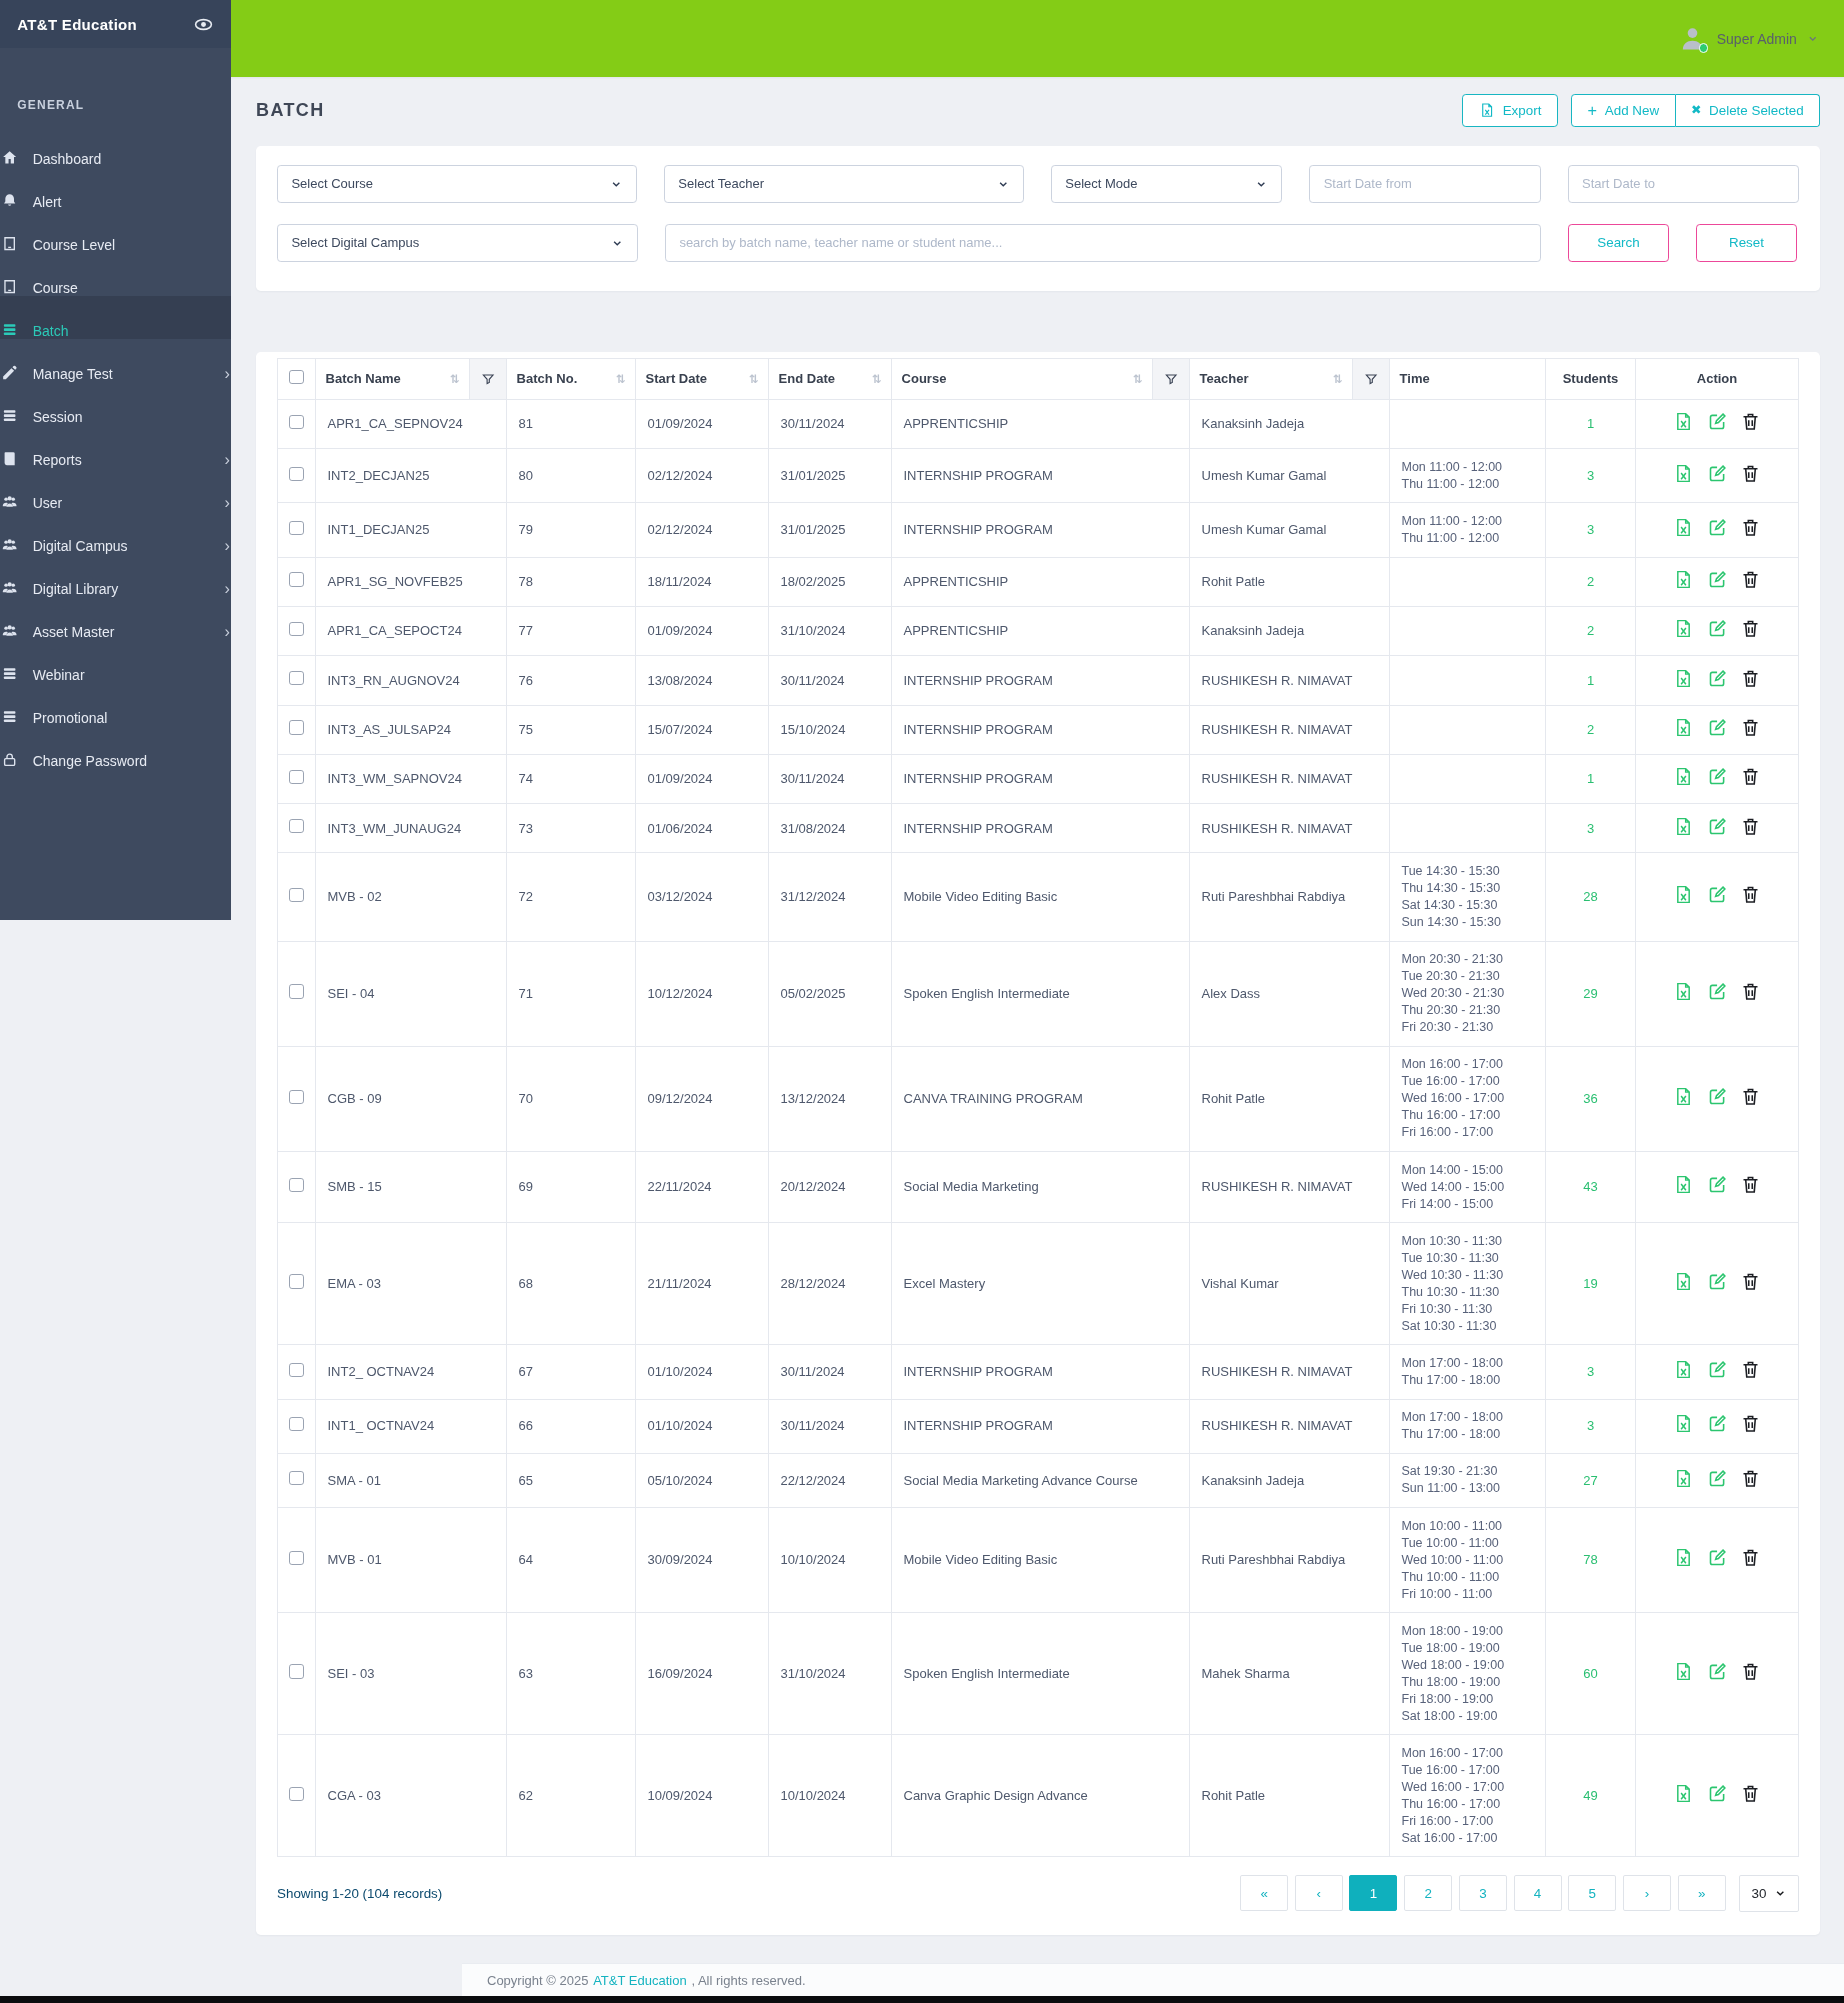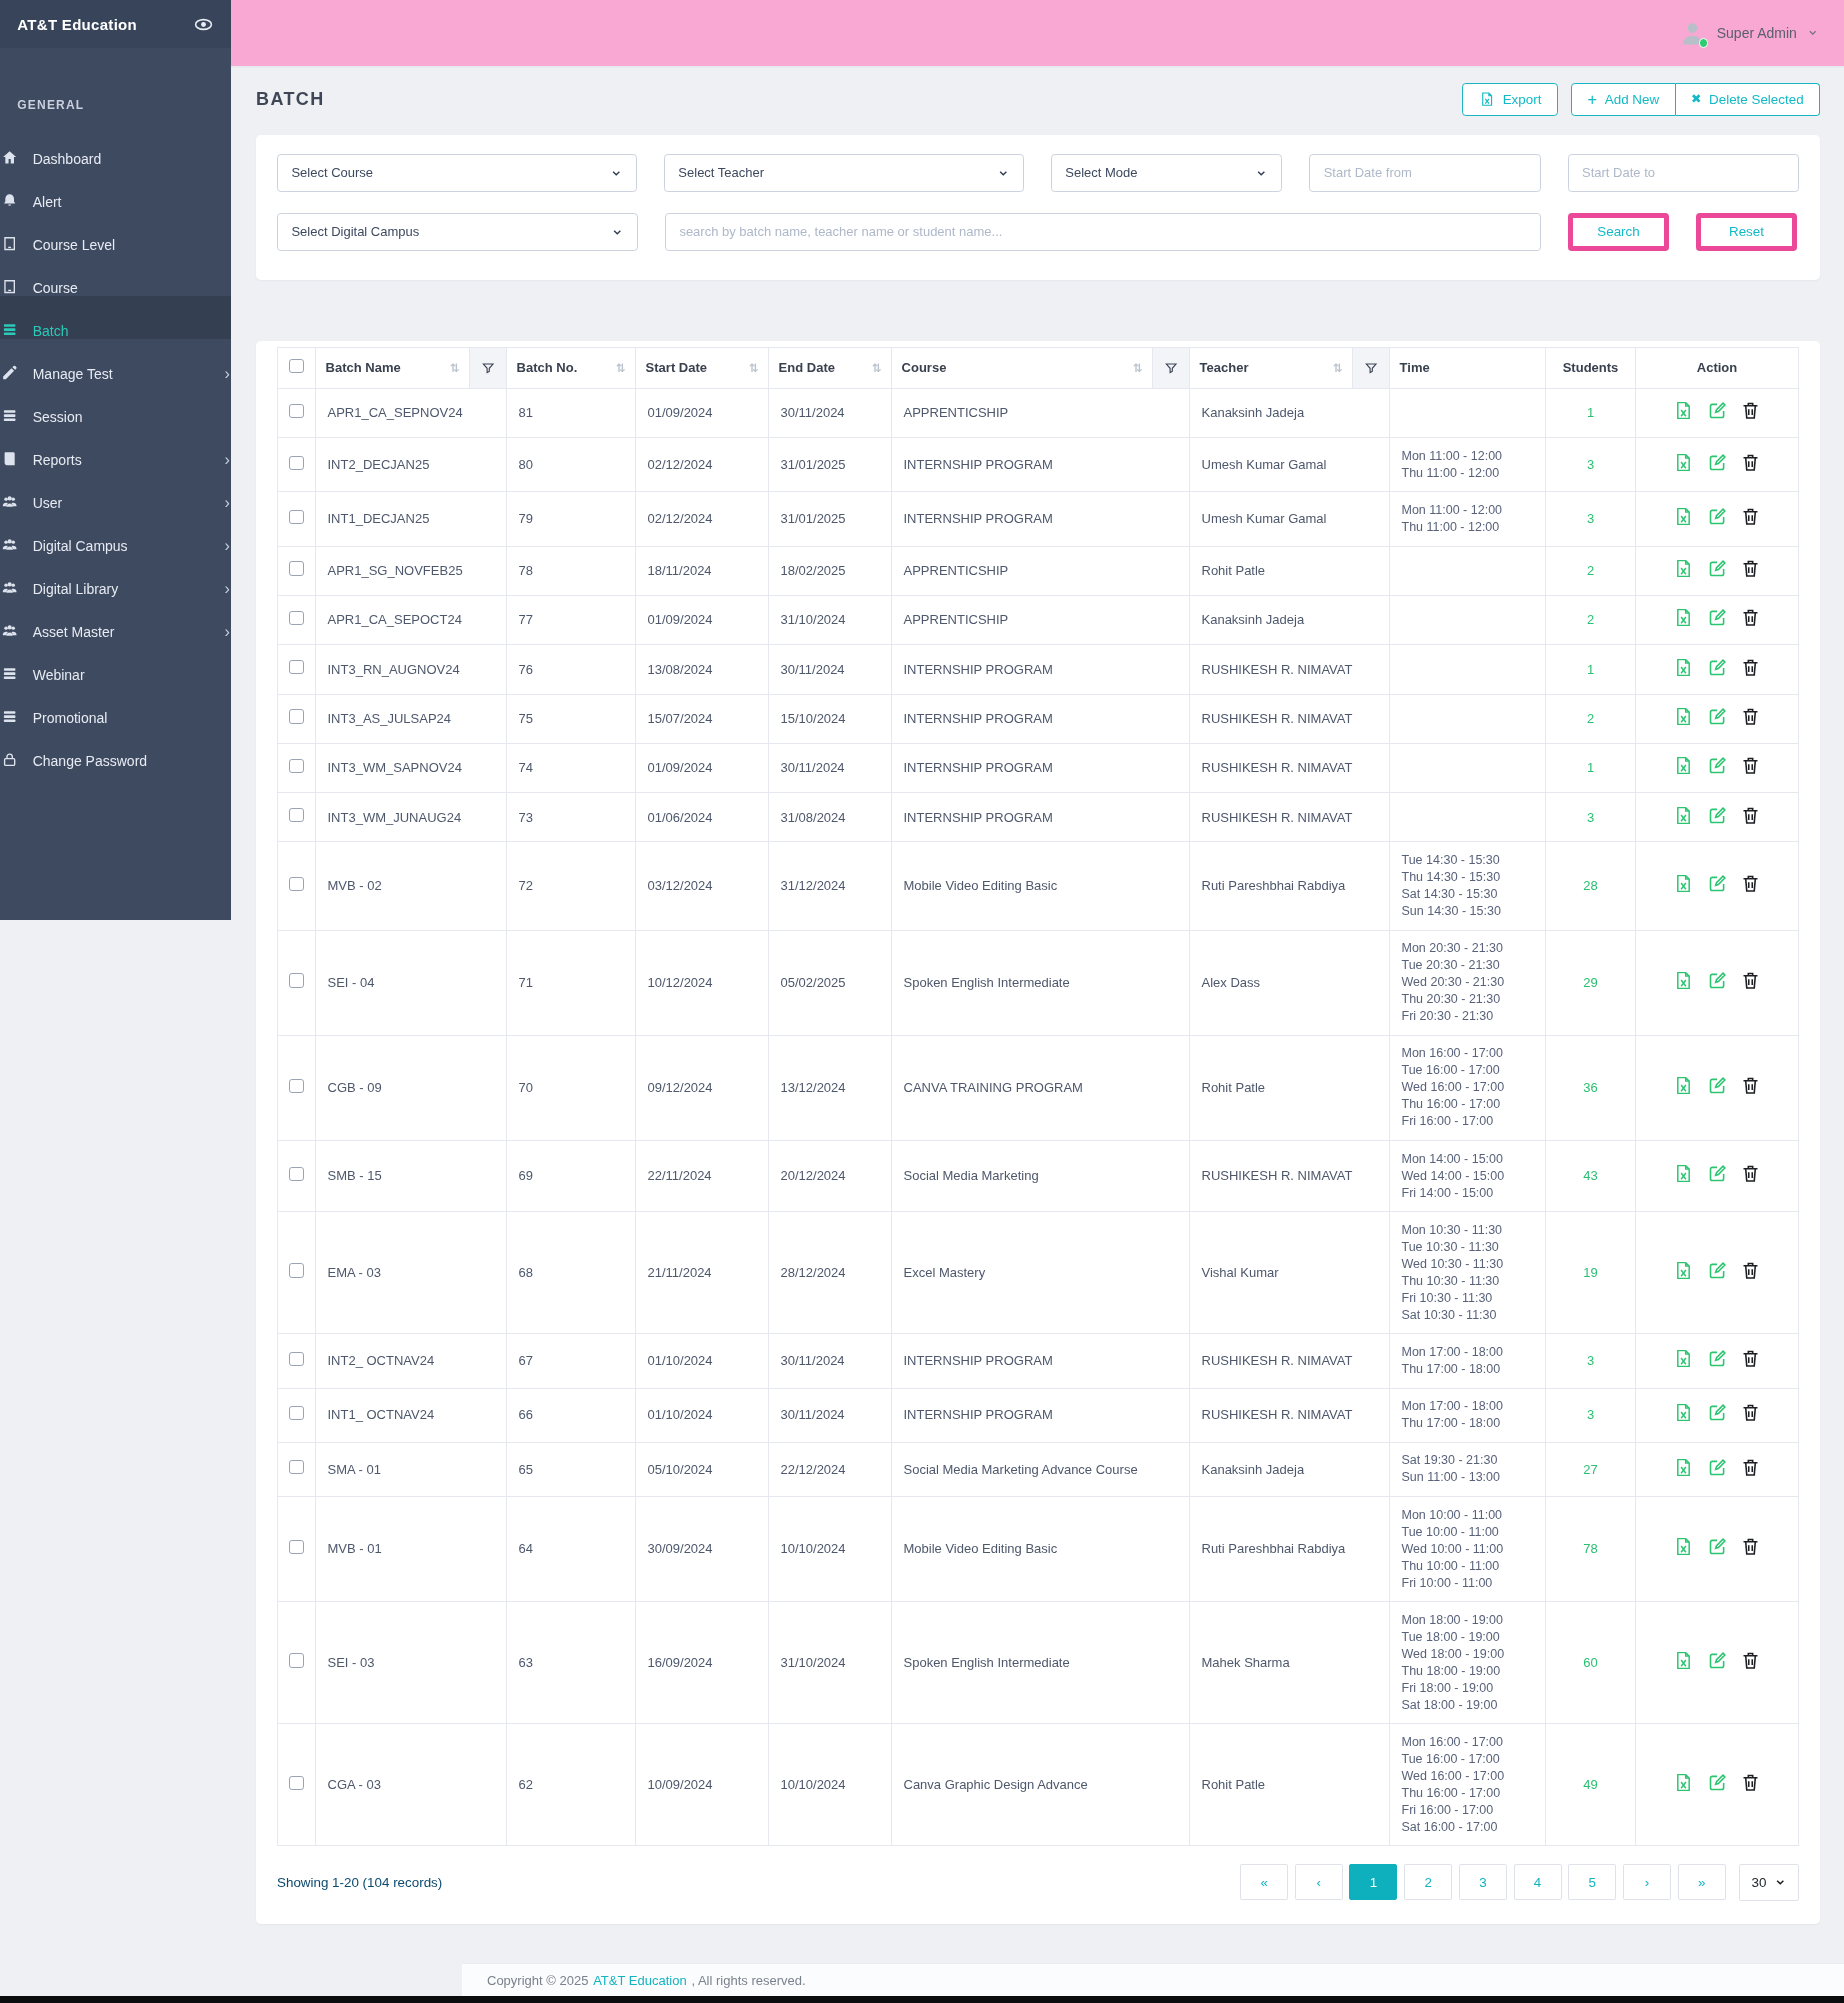--- a/index.html
+++ b/index.html
@@ -21,21 +21,21 @@
   .sb-section { margin:50px 17.3px 11.5px; color:#c9d1de; font-size:12px; font-weight:700; letter-spacing:1.2px; }
   .s-item { height:43px; display:flex; align-items:flex-end; padding:0 1px; color:#e7ebf3; font-size:14px; cursor:pointer; }
   .s-item .ico { width:17.3px; height:17.3px; margin-right:14.4px; color:#dde3ee; flex:0 0 17.3px; }
   .s-item .lbl { white-space:nowrap; }
   .s-item .arrow { margin-left:auto; color:#c6cdda; font-size:16.3px; line-height:1; }
   .s-item.active { background:#353f52; color:#2bcab8; }
   .s-item.active .ico { color:#2bcab8; }
 
   
   .main { margin-left:231px; position:relative; min-height:2003px; }
-  .topbar { height:66px; background:#f9a8d4; display:flex; align-items:center; justify-content:flex-end; padding:0 27px; box-shadow:0 1px 1.9px rgba(40,50,70,.06); }
+  .topbar { height:77px; background:#84cc16; display:flex; align-items:center; justify-content:flex-end; padding:0 27px; box-shadow:0 1px 1.9px rgba(40,50,70,.06); }
   .usermenu { display:flex; align-items:center; gap:9.6px; cursor:pointer; }
   .avatar { position:relative; width:29px; height:29px; }
   .avatar .dot { position:absolute; right:-1px; bottom:0; width:9.6px; height:9.6px; border-radius:50%; background:#2ecc71; border:1.4px solid #fff; }
   .uname { font-size:14px; color:#59606c; }
   .ucaret { color:#6b7280; }
 
   .content { padding:0 25px; }
   .title-row { display:flex; align-items:center; justify-content:space-between; margin-top:13.4px; height:40px; }
   .page-title { font-size:18px; font-weight:600; letter-spacing:1.4px; color:#3f4756; }
   .title-actions { display:flex; align-items:center; gap:13.4px; }
@@ -49,21 +49,21 @@
   
   .filter-card { background:#fff; border-radius:4.8px; margin-top:15.4px; padding:19px 21px 29px; box-shadow:0 1px 1.9px rgba(40,50,70,.05); }
   .f-row { display:flex; gap:27px; }
   .f-row + .f-row { margin-top:21px; }
   .f-select, .f-input { height:38px; border:1px solid #ccd3df; border-radius:3.8px; display:flex; align-items:center; padding:0 13.4px; font-size:13px; color:#3d495e; background:#fff; }
   .f-select { justify-content:space-between; cursor:pointer; }
   .f-select .cv { color:#2d3a52; }
   .f-input input { border:none; outline:none; width:100%; font-size:13px; color:#3d495e; font-family:inherit; background:transparent; }
   .f-input input::placeholder { color:#aeb8c9; }
   .w-lg { width:361px;gap:8px; } .w-md { width:232px; } .w-dt { width:232px; } .w-search { width:876px; }
-  .f-btn { width:101px; height:38px; border:5px solid #ec4899; border-radius:3.8px; background:#fff; color:#12b9c6; font-size:13.4px; cursor:pointer; font-family:inherit; }
+  .f-btn { width:101px; height:38px; border:1px solid #ec4899; border-radius:3.8px; background:#fff; color:#12b9c6; font-size:13.4px; cursor:pointer; font-family:inherit; }
 
   
   .table-card { background:#fff; border-radius:4.8px; margin-top:61px; padding:5.8px 21px 23px; box-shadow:0 1px 1.9px rgba(40,50,70,.05); }
   table { width:100%; border-collapse:collapse; table-layout:fixed; }
   th, td { border:1px solid #e5e8ee; }
   th { padding:11.5px 9.6px; font-size:13px; color:#39414f; text-align:left;margin-top:28px; }
   .thc { display:flex; align-items:center; justify-content:space-between; font-weight:700; }
   .thc.center { justify-content:center; }
   .sort { color:#bcc3cf; font-size:11.5px; font-family:"DejaVu Sans",sans-serif; margin-left:7.7px; cursor:pointer; }
   th.fcol { background:#f3f4f7; text-align:center; padding:11.5px 3.8px; color:#3a4254; cursor:pointer; }

